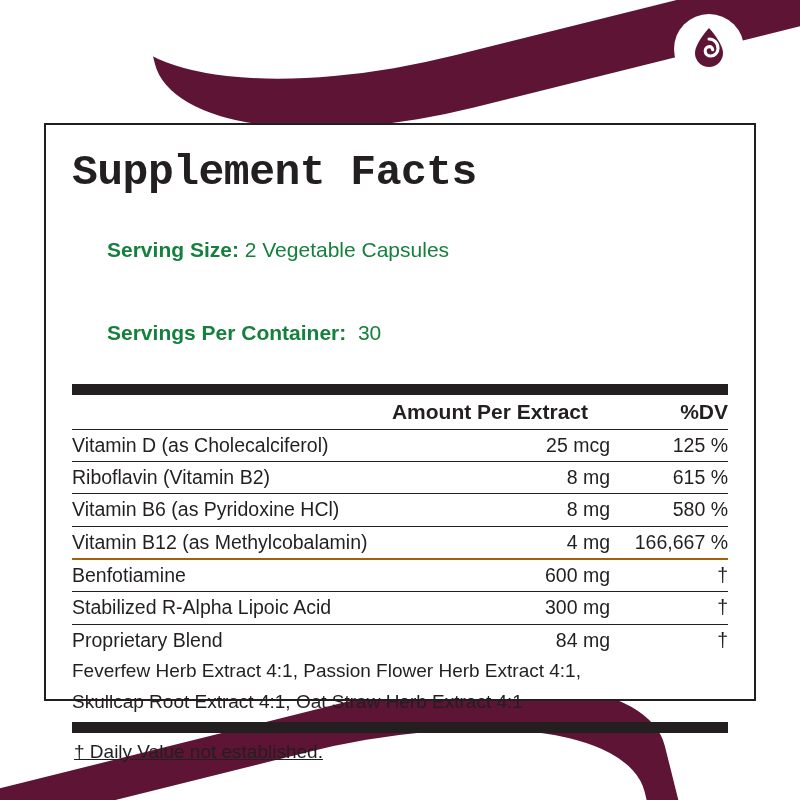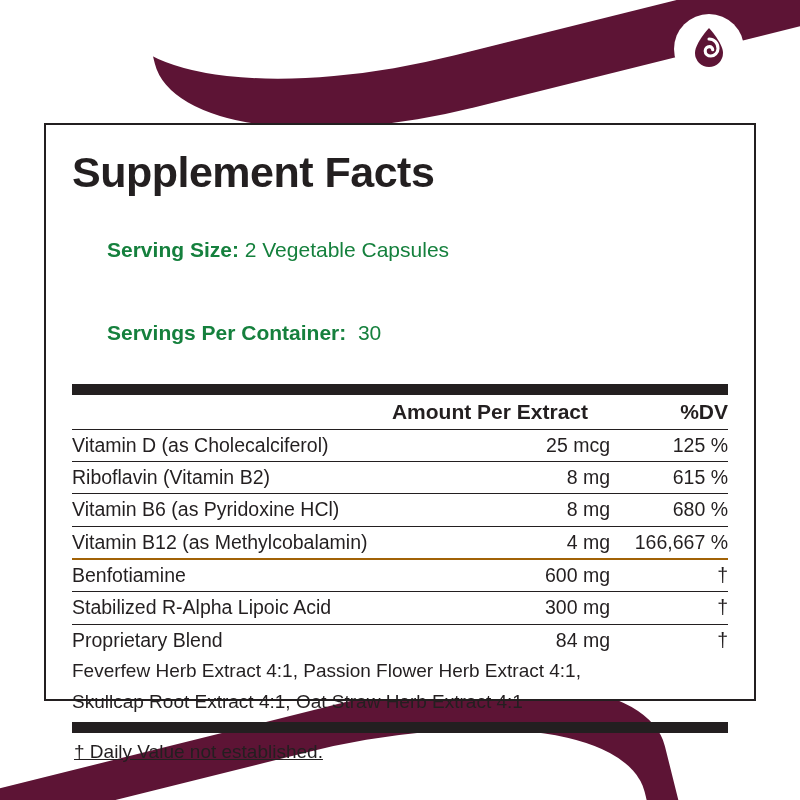--- a/index.html
+++ b/index.html
@@ -97,20 +97,21 @@
   .panel-inner {
     padding: 22px 26px 0 26px;
   }
   .sf-title {
     font-size: 43px;
     font-weight: bold;
     letter-spacing: -0.5px;
     color: #231f20;
     line-height: 1.0;
     margin: 4px 0 14px 0;
+    font-family: Liberation Mono, monospace;
   }
   .serving-line {
     font-size: 21px;
     color: #15803d;
     line-height: 1.32;
     white-space: pre;
   }
   .serving-line .lbl { font-weight: bold; }
 
   .rule-thick {
@@ -211,21 +212,21 @@
           <td class="dv">125 %</td>
         </tr>
         <tr class="hair-top">
           <td class="name">Riboflavin (Vitamin B2)</td>
           <td class="amt">8 mg</td>
           <td class="dv">615 %</td>
         </tr>
         <tr class="hair-top">
           <td class="name">Vitamin B6 (as Pyridoxine HCl)</td>
           <td class="amt">8 mg</td>
-          <td class="dv">680 %</td>
+          <td class="dv">580 %</td>
         </tr>
         <tr class="hair-top">
           <td class="name">Vitamin B12 (as Methylcobalamin)</td>
           <td class="amt">4 mg</td>
           <td class="dv">166,667 %</td>
         </tr>
 
         <tr class="mid-top">
           <td class="name">Benfotiamine</td>
           <td class="amt">600 mg</td>

